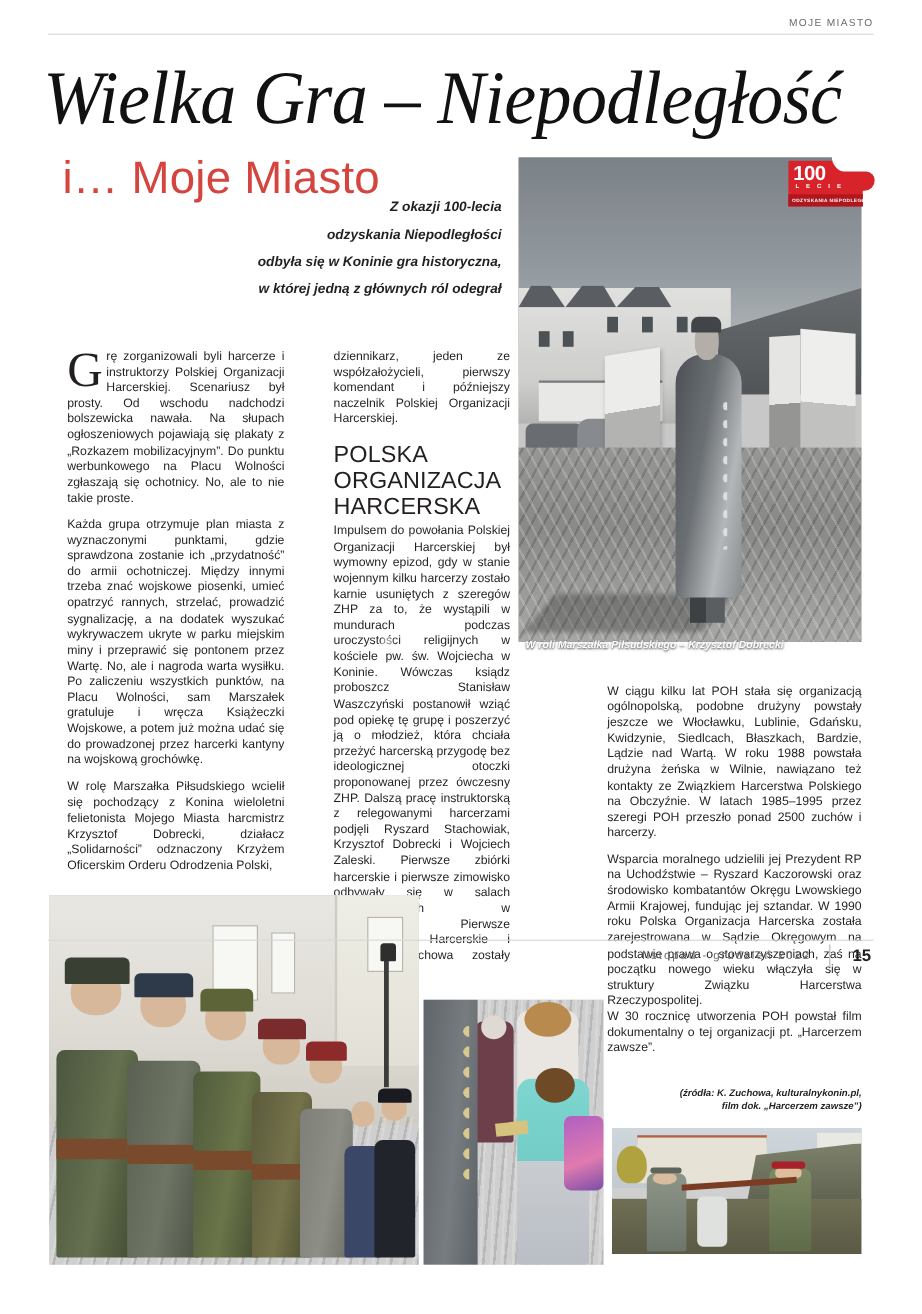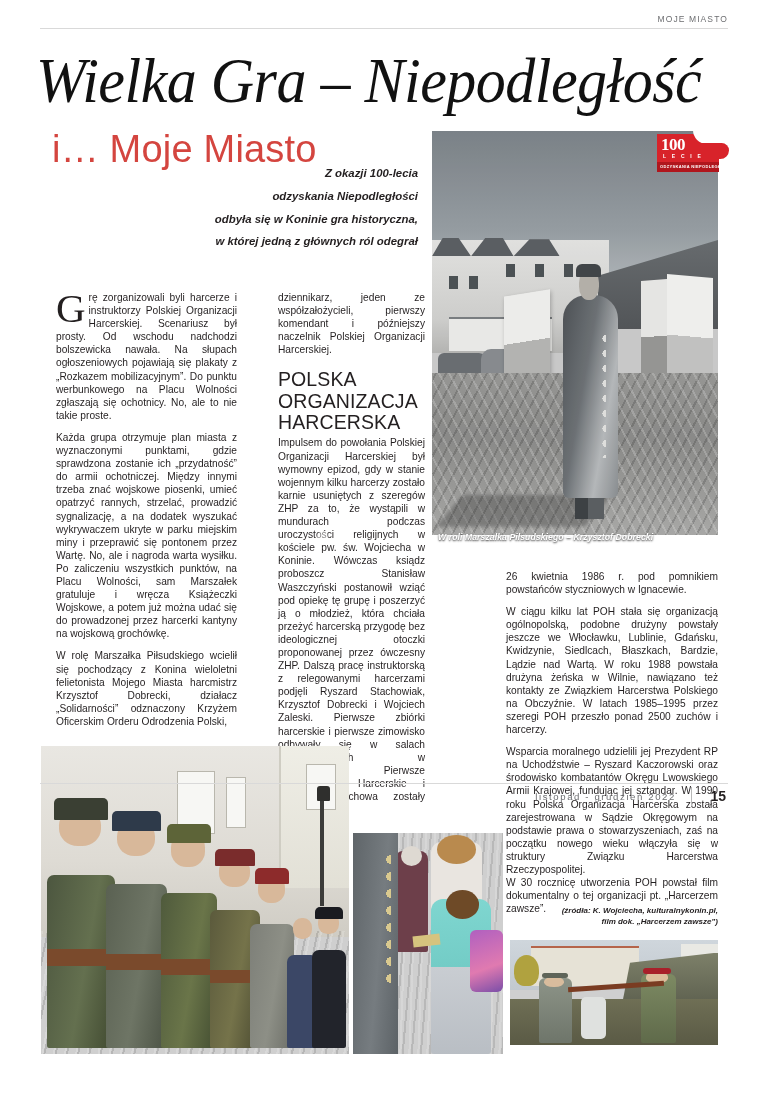--- a/index.html
+++ b/index.html
@@ -64,21 +64,21 @@
     z-index:6;
   }
   .logo100 .plate{
     position:absolute;left:0;top:4px;width:62px;height:38px;
     background:#d8232a;
   }
   .logo100 .num{
     position:absolute;left:4px;top:6px;
     color:#fff;font-weight:bold;font-size:17px;line-height:17px;
     letter-spacing:-0.5px;
-    font-family:Liberation Serif, serif;
+    font-family:Liberation Sans, sans-serif;
   }
   .logo100 .lecie{
     position:absolute;left:6px;top:23px;
     color:#fff;font-size:5px;letter-spacing:2.2px;font-weight:bold;
   }
   .logo100 .strip{
     position:absolute;left:0;top:32px;width:62px;height:10px;
     background:#b0161d;
   }
   .logo100 .sub{
@@ -470,28 +470,27 @@
   </div>
 
   <div class="col" id="col-mid">
     <p>dziennikarz, jeden ze współzałożycieli, pierwszy komendant i późniejszy naczelnik Polskiej Organizacji Harcerskiej.</p>
     <p style="height:62px;visibility:hidden">.</p>
     <p>Impulsem do powołania Polskiej Organizacji Harcerskiej był wymowny epizod, gdy w stanie wojennym kilku harcerzy zostało karnie usuniętych z szeregów ZHP za to, że wystąpili w mundurach podczas uroczystości religijnych w kościele pw. św. Wojciecha w Koninie. Wówczas ksiądz proboszcz Stanisław Waszczyński postanowił wziąć pod opiekę tę grupę i poszerzyć ją o młodzież, która chciała przeżyć harcerską przygodę bez ideologicznej otoczki proponowanej przez ówczesny ZHP. Dalszą pracę instruktorską z relegowanymi harcerzami podjęli Ryszard Stachowiak, Krzysztof Dobrecki i Wojciech Zaleski. Pierwsze zbiórki harcerskie i pierwsze zimowisko odbywały się w salach katechetycznych w Morzysławiu. Pierwsze Przyrzeczenie Harcerskie i Obietnica Zuchowa zostały złożone</p>
   </div>
   <div class="sect-head">POLSKA ORGANIZACJA HARCERSKA</div>
 
   <div class="col" id="col-right">
-    <p>26 kwietnia 1986 r. pod pomnikiem powstańców styczniowych w Ignacewie.</p>
     <p>W ciągu kilku lat POH stała się organizacją ogólnopolską, podobne drużyny powstały jeszcze we Włocławku, Lublinie, Gdańsku, Kwidzynie, Siedlcach, Błaszkach, Bardzie, Lądzie nad Wartą. W roku 1988 powstała drużyna żeńska w Wilnie, nawiązano też kontakty ze Związkiem Harcerstwa Polskiego na Obczyźnie. W latach 1985–1995 przez szeregi POH przeszło ponad 2500 zuchów i harcerzy.</p>
     <p style="margin-bottom:0">Wsparcia moralnego udzielili jej Prezydent RP na Uchodźstwie – Ryszard Kaczorowski oraz środowisko kombatantów Okręgu Lwowskiego Armii Krajowej, fundując jej sztandar. W 1990 roku Polska Organizacja Harcerska została zarejestrowana w Sądzie Okręgowym na podstawie prawa o stowarzyszeniach, zaś na początku nowego wieku włączyła się w struktury Związku Harcerstwa Rzeczypospolitej.</p>
     <p>W 30 rocznicę utworzenia POH powstał film dokumentalny o tej organizacji pt. „Harcerzem zawsze”.</p>
   </div>
 
   <div class="source">
-    <div>(źródła: K. Wojciecha, kulturalnykonin.pl,</div>
+    <div>(źródła: K. Zuchowa, kulturalnykonin.pl,</div>
     <div>film dok. „Harcerzem zawsze”)</div>
   </div>
 
   <div class="ph" id="photo-soldiers">
     <div class="wall"></div>
     <div class="bldg2"></div>
     <div class="winbig" style="left:44%;top:8%;width:12%;height:20%"></div>
     <div class="winbig" style="left:60%;top:10%;width:6%;height:16%"></div>
     <div class="winbig" style="left:86%;top:6%;width:9%;height:14%"></div>
     <div class="pavement"></div>

